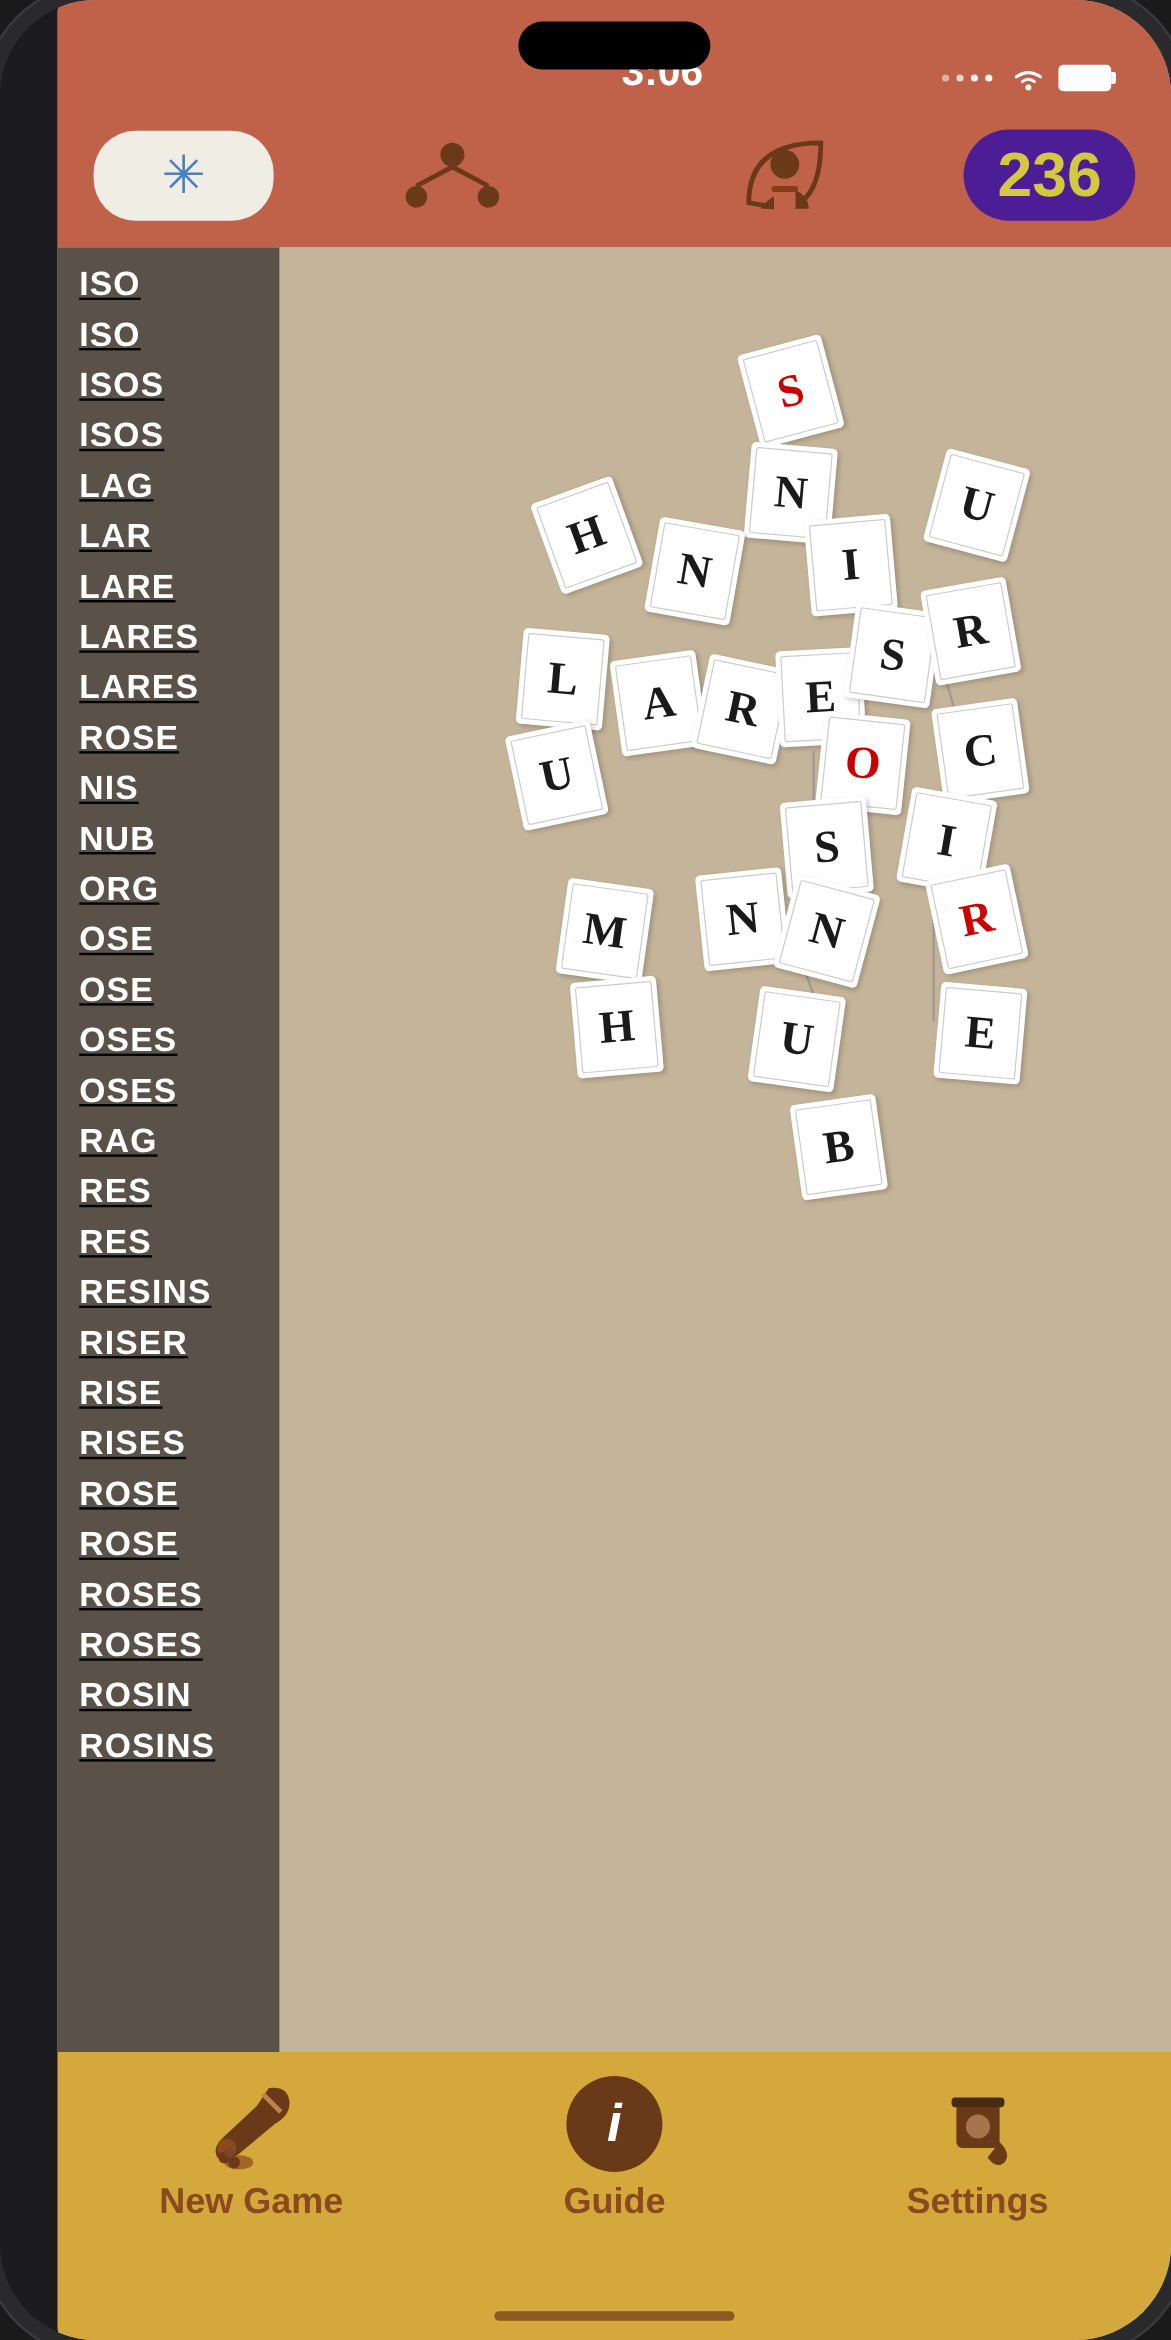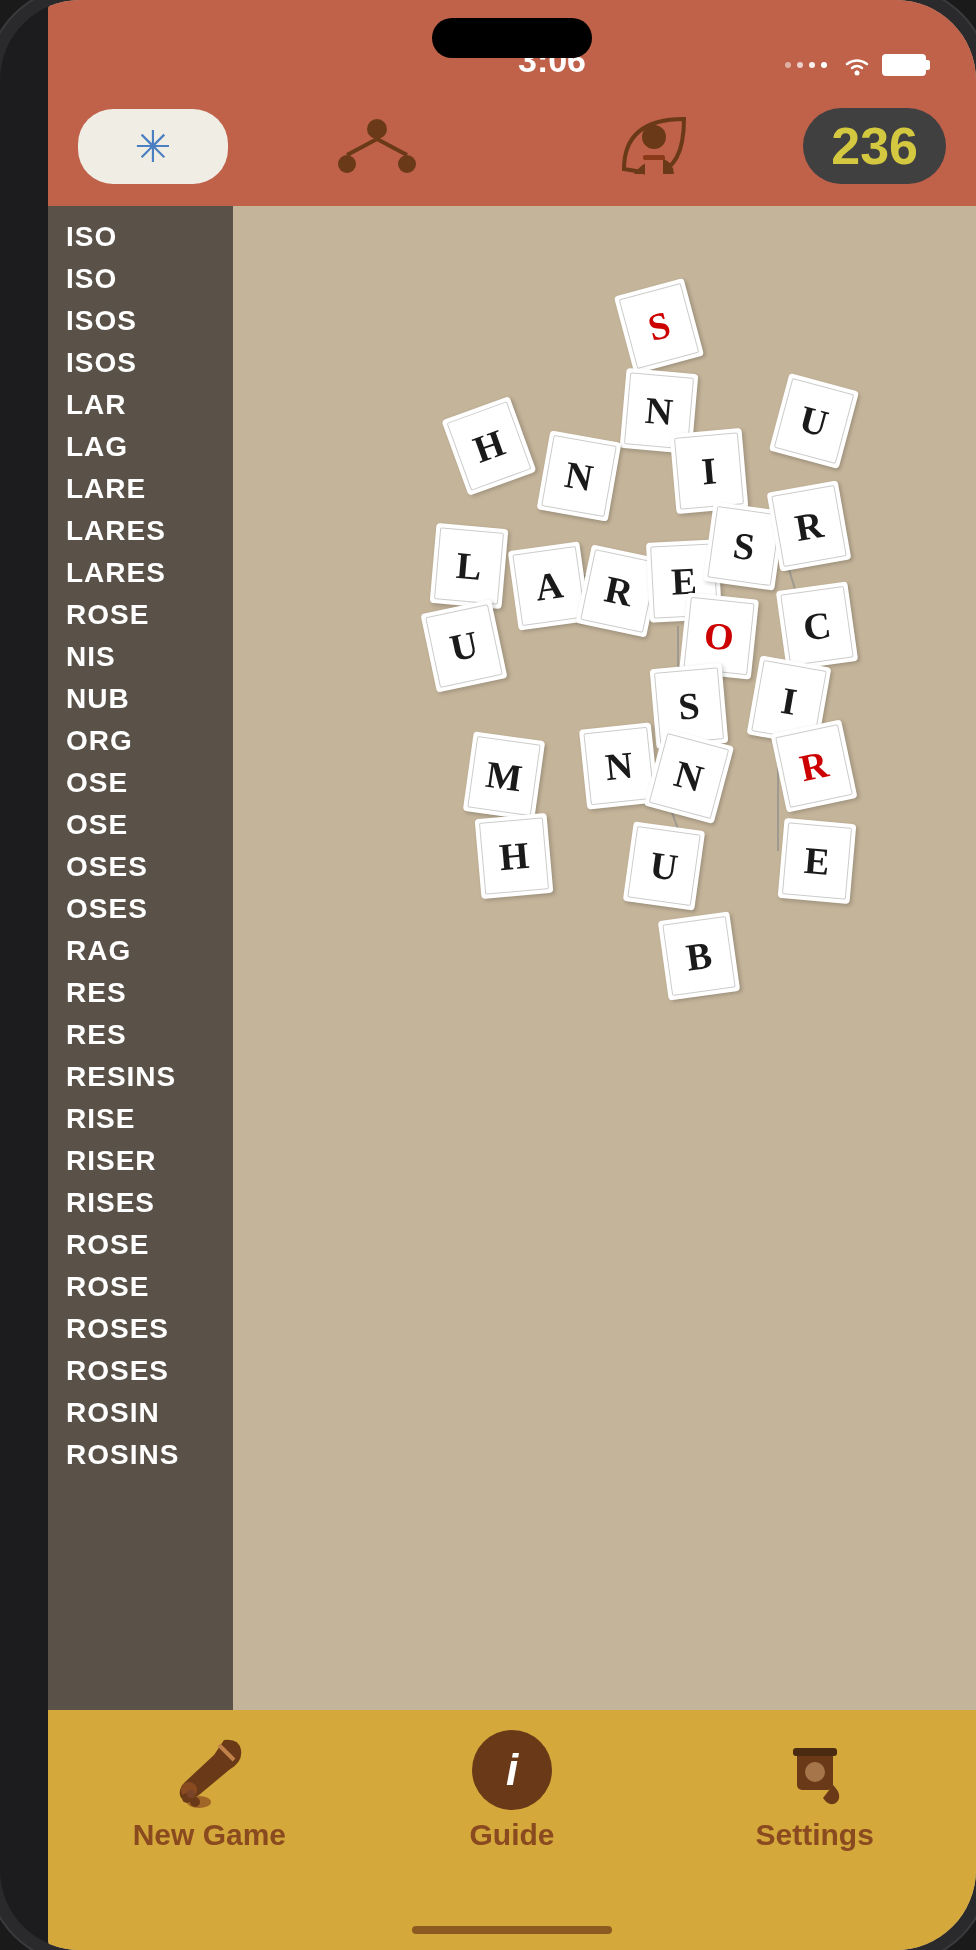--- a/index.html
+++ b/index.html
@@ -124,37 +124,38 @@
     .person-icon-wrap {
       flex: 1;
       display: flex;
       justify-content: center;
     }
     .person-svg {
       width: 90px;
       height: 75px;
     }
     .score-badge {
-      background: #404040;
+      background: #4c1d95;
       border-radius: 40px;
       padding: 12px 28px;
       min-width: 140px;
       text-align: left;
     }
     .score-text {
       color: #d4c840;
       font-size: 52px;
       font-weight: 900;
       line-height: 1;
     }
     
     .main-content {
       display: flex;
       flex: 1;
       overflow: hidden;
+      text-decoration: underline;
     }
     
     .word-list {
       width: 185px;
       background: #5a5248;
       padding: 10px 0;
       overflow-y: auto;
       flex-shrink: 0;
     }
     .word-item {
@@ -336,39 +337,39 @@
       </div>
     </div>
 
     <div class="main-content">
 
       <div class="word-list" id="word-list-container">
       <div class="word-item">ISO</div>
           <div class="word-item">ISO</div>
           <div class="word-item">ISOS</div>
           <div class="word-item">ISOS</div>
+          <div class="word-item">LAG</div>
           <div class="word-item">LAR</div>
-          <div class="word-item">LAG</div>
           <div class="word-item">LARE</div>
           <div class="word-item">LARES</div>
           <div class="word-item">LARES</div>
           <div class="word-item">ROSE</div>
           <div class="word-item">NIS</div>
           <div class="word-item">NUB</div>
           <div class="word-item">ORG</div>
           <div class="word-item">OSE</div>
           <div class="word-item">OSE</div>
           <div class="word-item">OSES</div>
           <div class="word-item">OSES</div>
           <div class="word-item">RAG</div>
           <div class="word-item">RES</div>
           <div class="word-item">RES</div>
           <div class="word-item">RESINS</div>
+          <div class="word-item">RISER</div>
           <div class="word-item">RISE</div>
-          <div class="word-item">RISER</div>
           <div class="word-item">RISES</div>
           <div class="word-item">ROSE</div>
           <div class="word-item">ROSE</div>
           <div class="word-item">ROSES</div>
           <div class="word-item">ROSES</div>
           <div class="word-item">ROSIN</div>
           <div class="word-item">ROSINS</div>
         </div>
 
       <div class="game-board" id="game-board">

